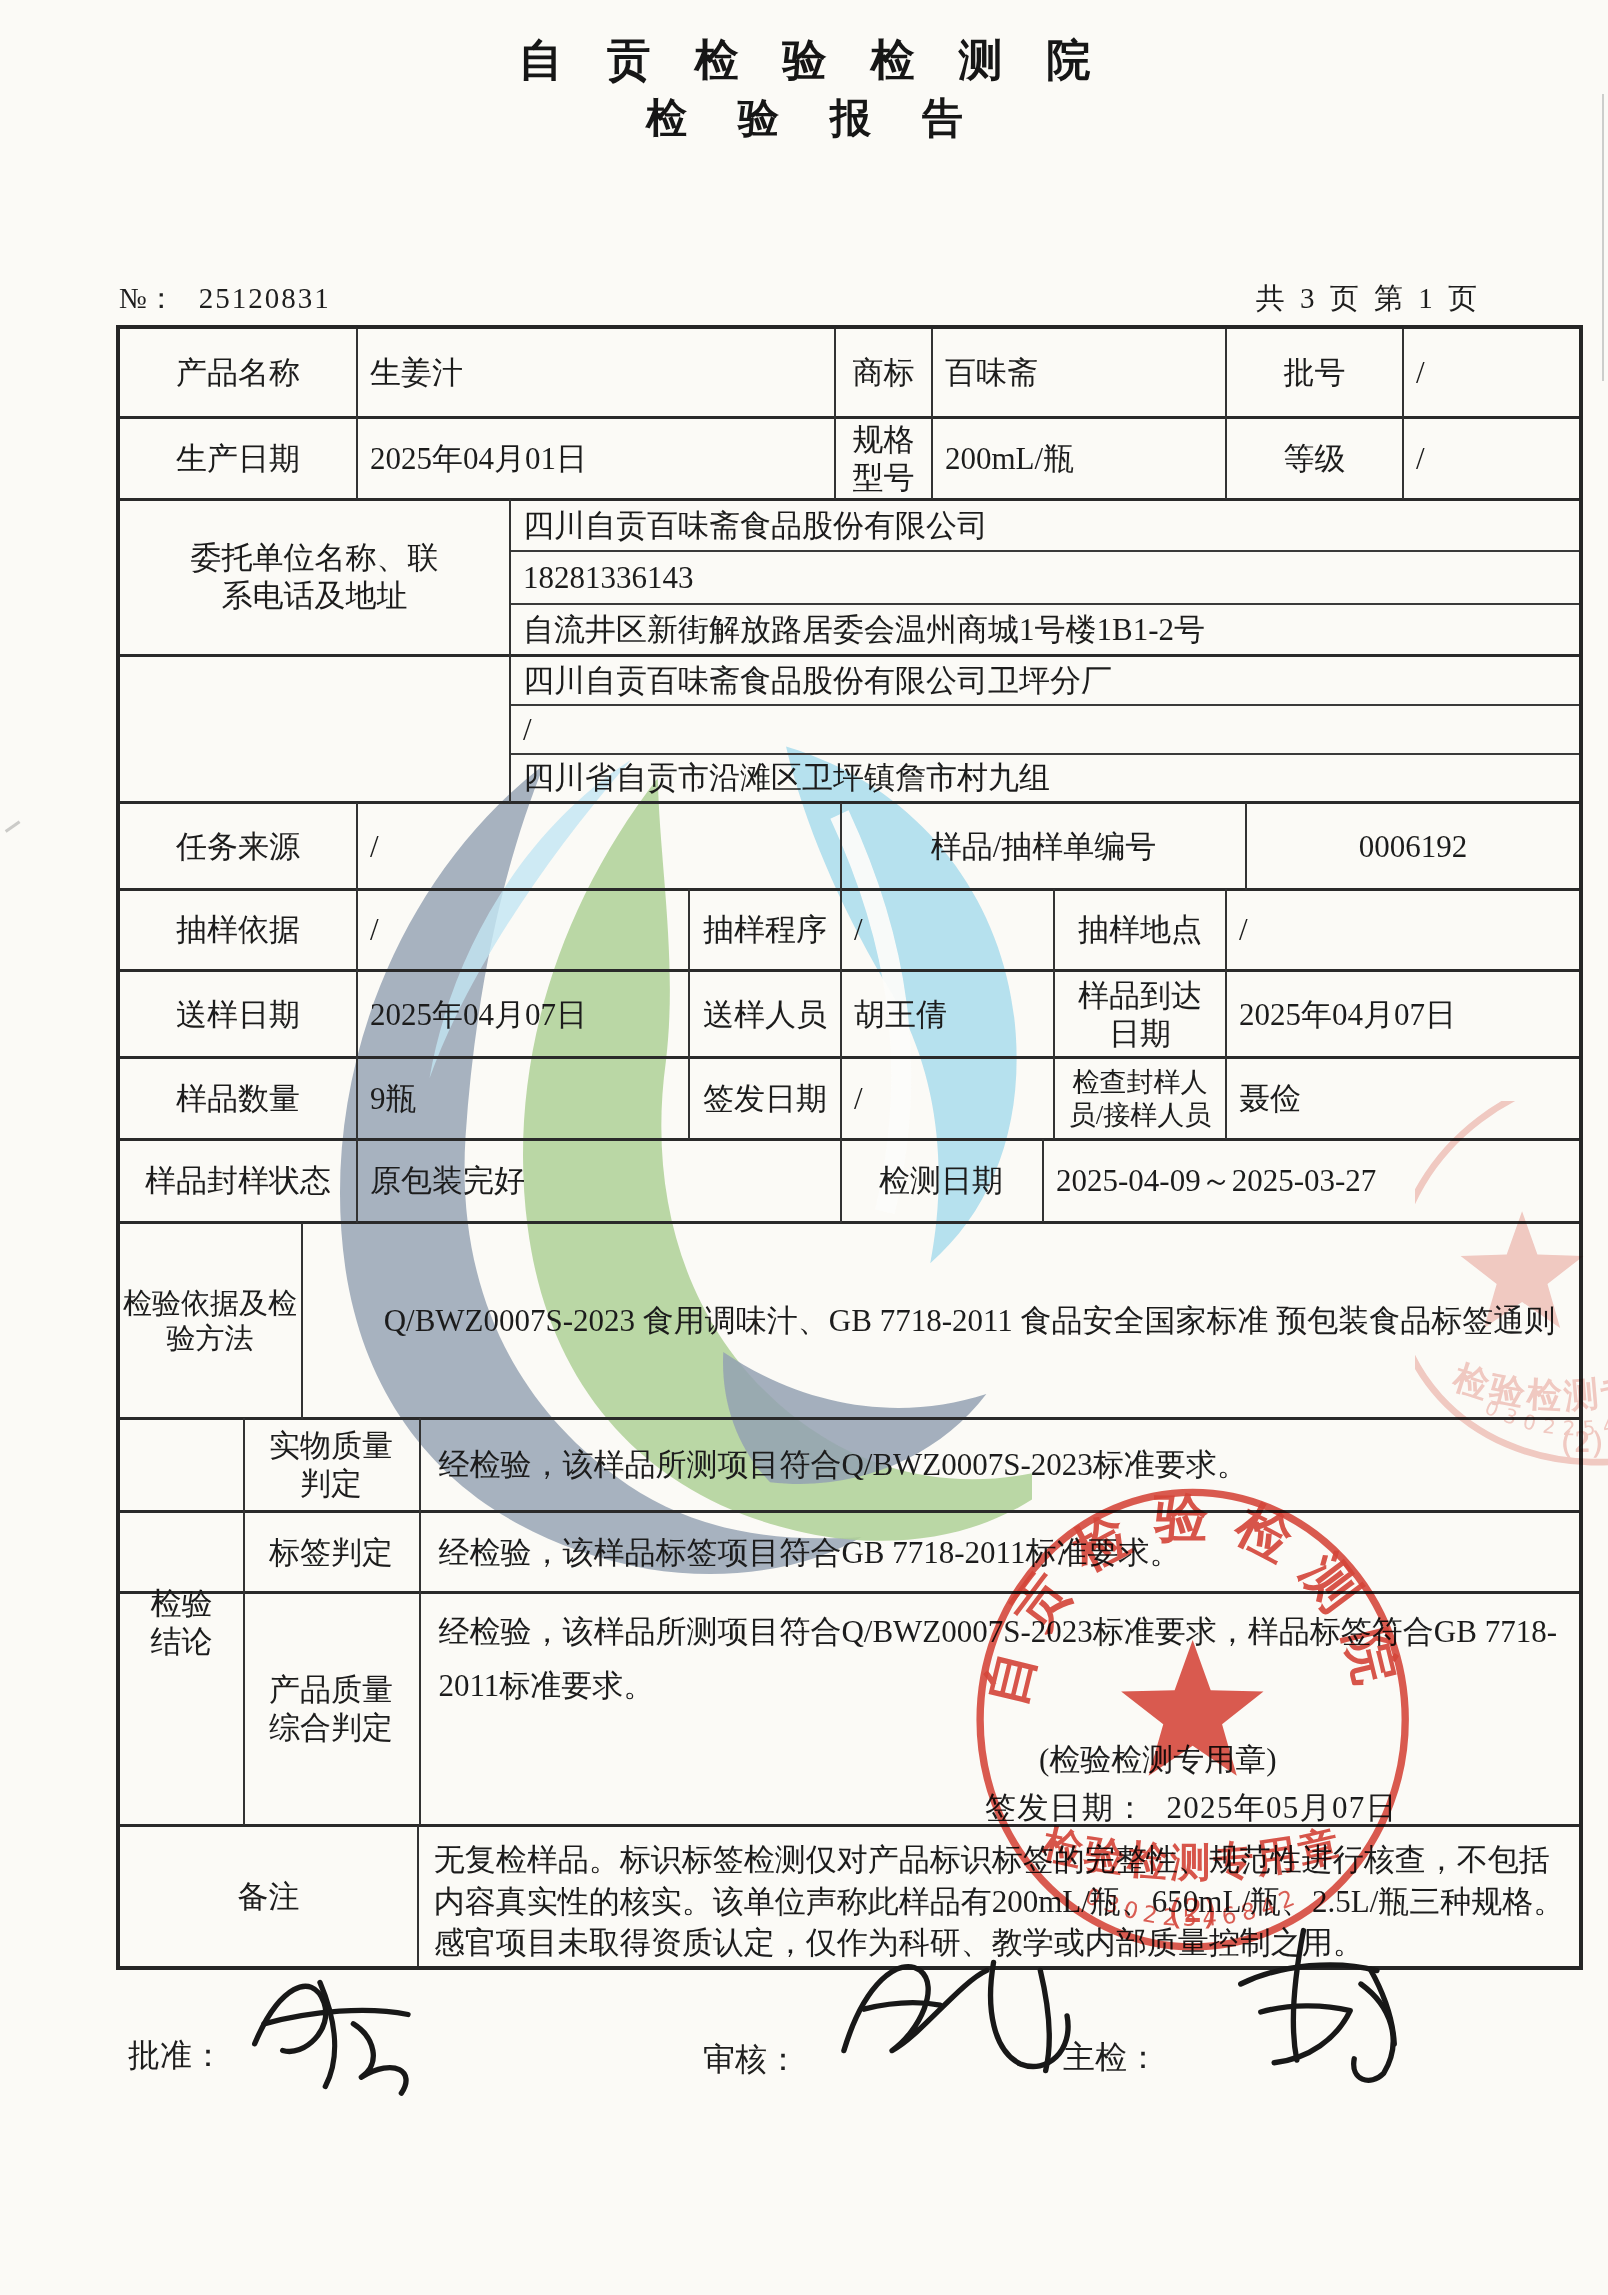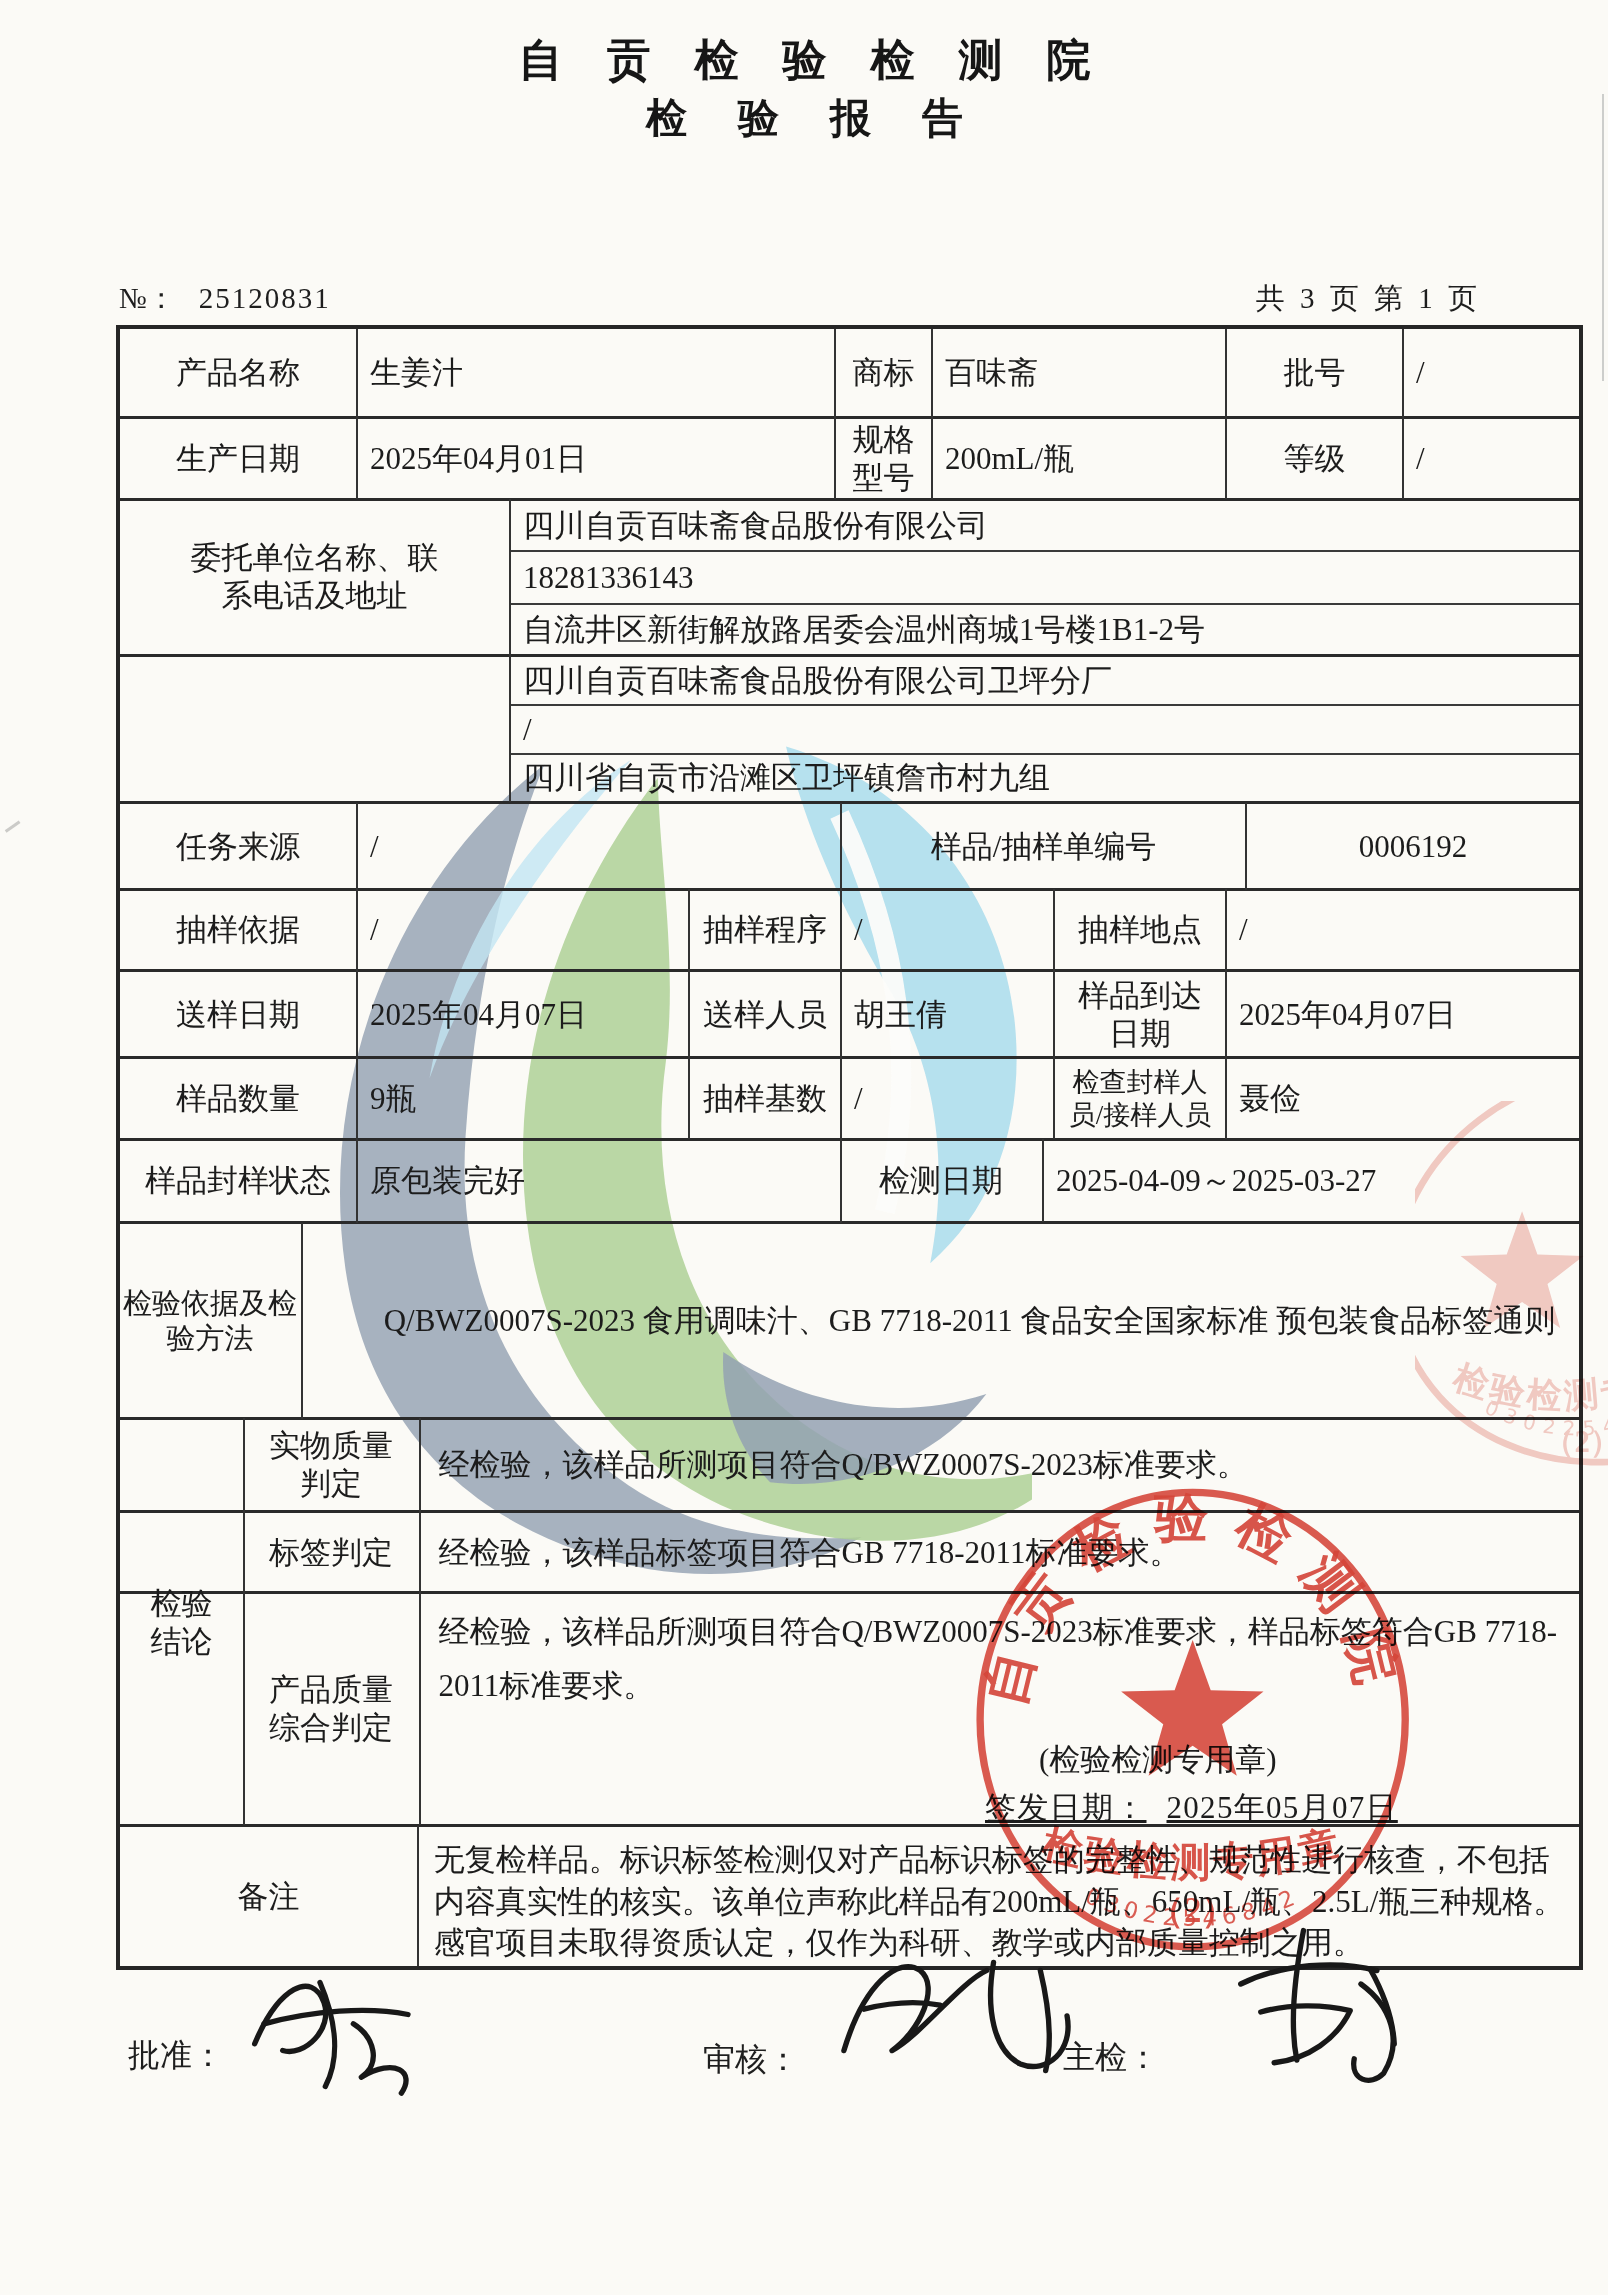--- a/index.html
+++ b/index.html
@@ -34,21 +34,21 @@
   .vl{position:absolute;width:2px;background:#333;}
   .wraplim{margin:0 auto;}
   
   #wm{left:257px;top:701px;z-index:1;opacity:.9;}
   
   .stamp{z-index:5;mix-blend-mode:multiply;}
   #stamp-main{left:960px;top:1469px;}
   #stamp-faint{left:1415px;top:1101px;opacity:.34;}
   
   .seal-note{position:absolute;left:618px;top:147px;font-size:31px;}
-  .issue-date{position:absolute;left:564px;top:195px;font-size:31px;letter-spacing:1.3px;text-decoration:underline;}
+  .issue-date{position:absolute;left:564px;top:195px;font-size:31px;letter-spacing:1.3px;}
   .sig{z-index:6;}
   .sig path{fill:none;stroke:#181818;stroke-width:8;stroke-linecap:round;stroke-linejoin:round;}
   .footlab{font-size:32px;z-index:4;}
   .scanline{left:1602px;top:94px;width:2px;height:287px;background:#a7aaa9;opacity:.55;}
   .scanmark{left:4px;top:825px;width:17.4px;height:2.7px;background:#9b9b99;opacity:.5;transform:rotate(-35deg);}
 </style>
 </head>
 <body>
 
 <div class="abs title1">自贡检验检测院</div>
@@ -150,21 +150,21 @@
   <div class="cell val" style="left:238px;top:644px;width:330px;height:83px">2025年04月07日</div>
   <div class="cell lab" style="left:570px;top:644px;width:150px;height:83px">送样人员</div>
   <div class="cell val" style="left:722px;top:644px;width:211px;height:83px">胡王倩</div>
   <div class="cell lab" style="left:935px;top:644px;width:170px;height:83px">
       <span class="wraplim" style="max-width:134px">样品到达日期</span>
     </div>
   <div class="cell val" style="left:1107px;top:644px;width:351px;height:83px">2025年04月07日</div>
 
   <div class="cell lab" style="left:0;top:730px;width:236px;height:79px">样品数量</div>
   <div class="cell val" style="left:238px;top:730px;width:330px;height:79px">9瓶</div>
-  <div class="cell lab" style="left:570px;top:730px;width:150px;height:79px">抽样基数</div>
+  <div class="cell lab" style="left:570px;top:730px;width:150px;height:79px">签发日期</div>
   <div class="cell val" style="left:722px;top:730px;width:211px;height:79px">/</div>
   <div class="cell lab" style="left:935px;top:730px;width:170px;height:79px;font-size:27px">
       <span class="wraplim" style="max-width:158px">检查封样人员/接样人员</span>
     </div>
   <div class="cell val" style="left:1107px;top:730px;width:351px;height:79px">聂俭</div>
 
   <div class="cell lab" style="left:0;top:812px;width:236px;height:80px">样品封样状态</div>
   <div class="cell lab" style="left:722px;top:812px;width:198px;height:80px">检测日期</div>
   <div class="cell val" style="left:238px;top:812px;width:482px;height:80px">原包装完好</div>
   <div class="cell val" style="left:924px;top:812px;width:534px;height:80px">2025-04-09～2025-03-27</div>

